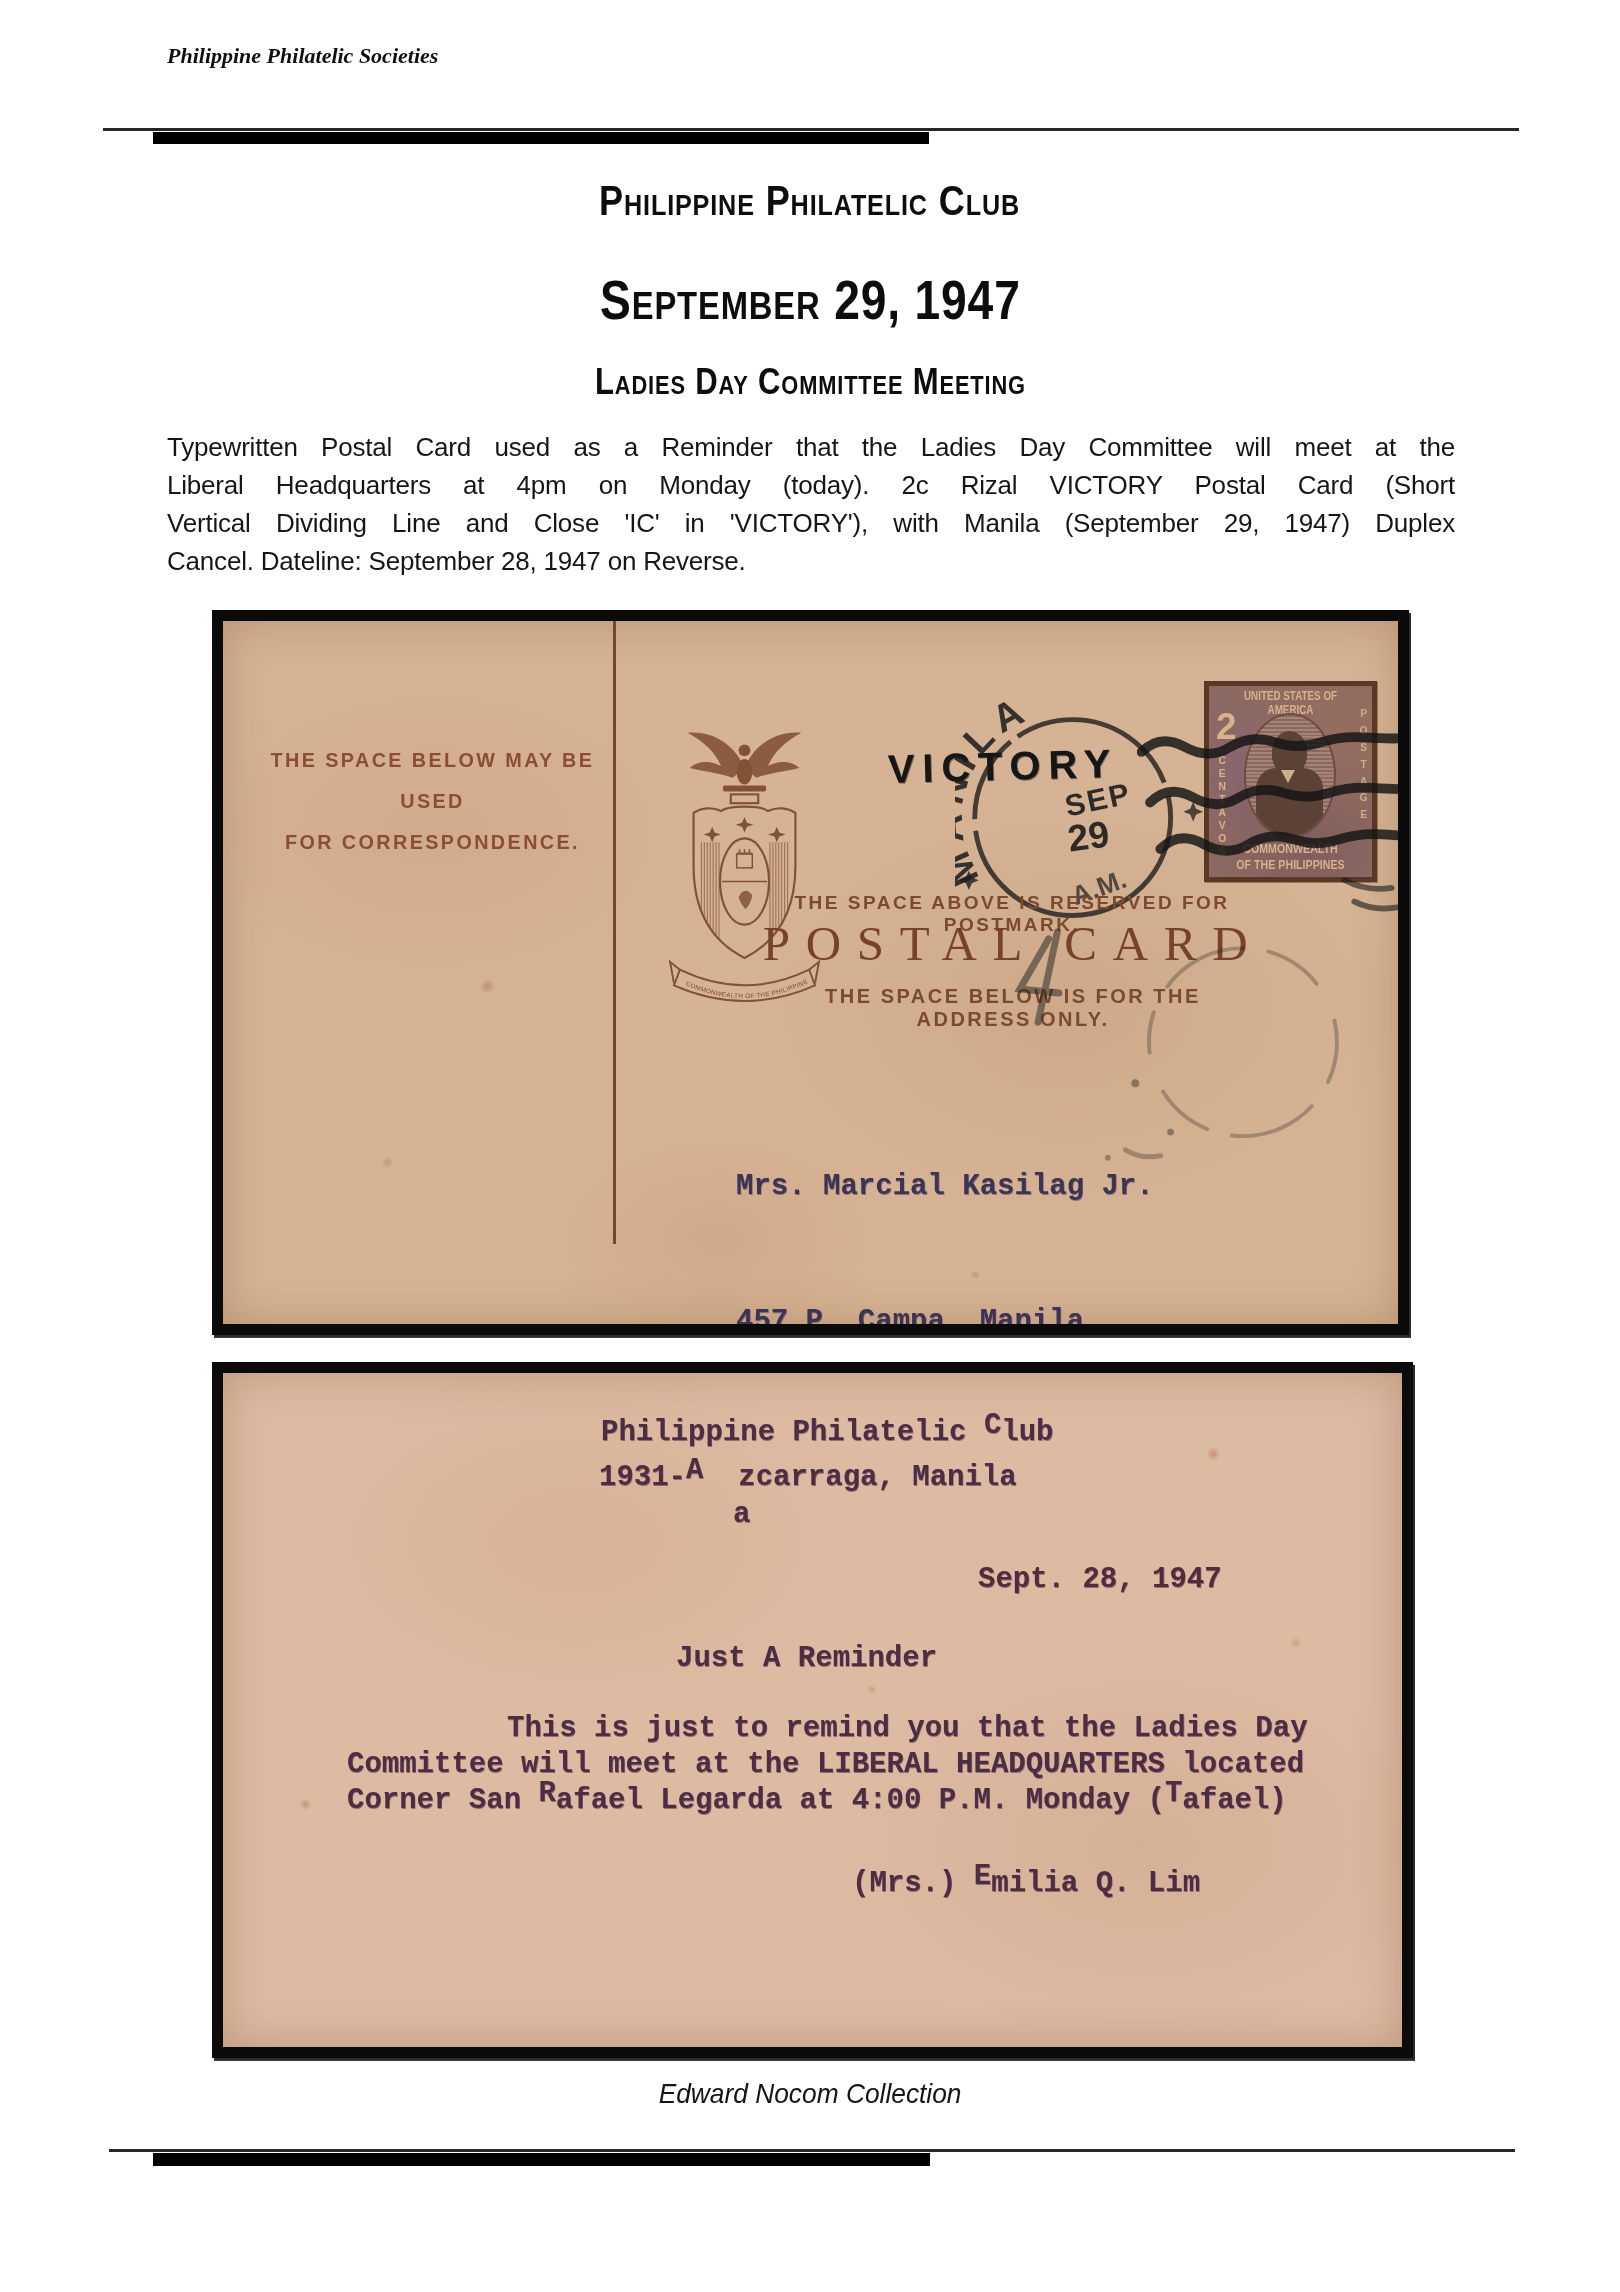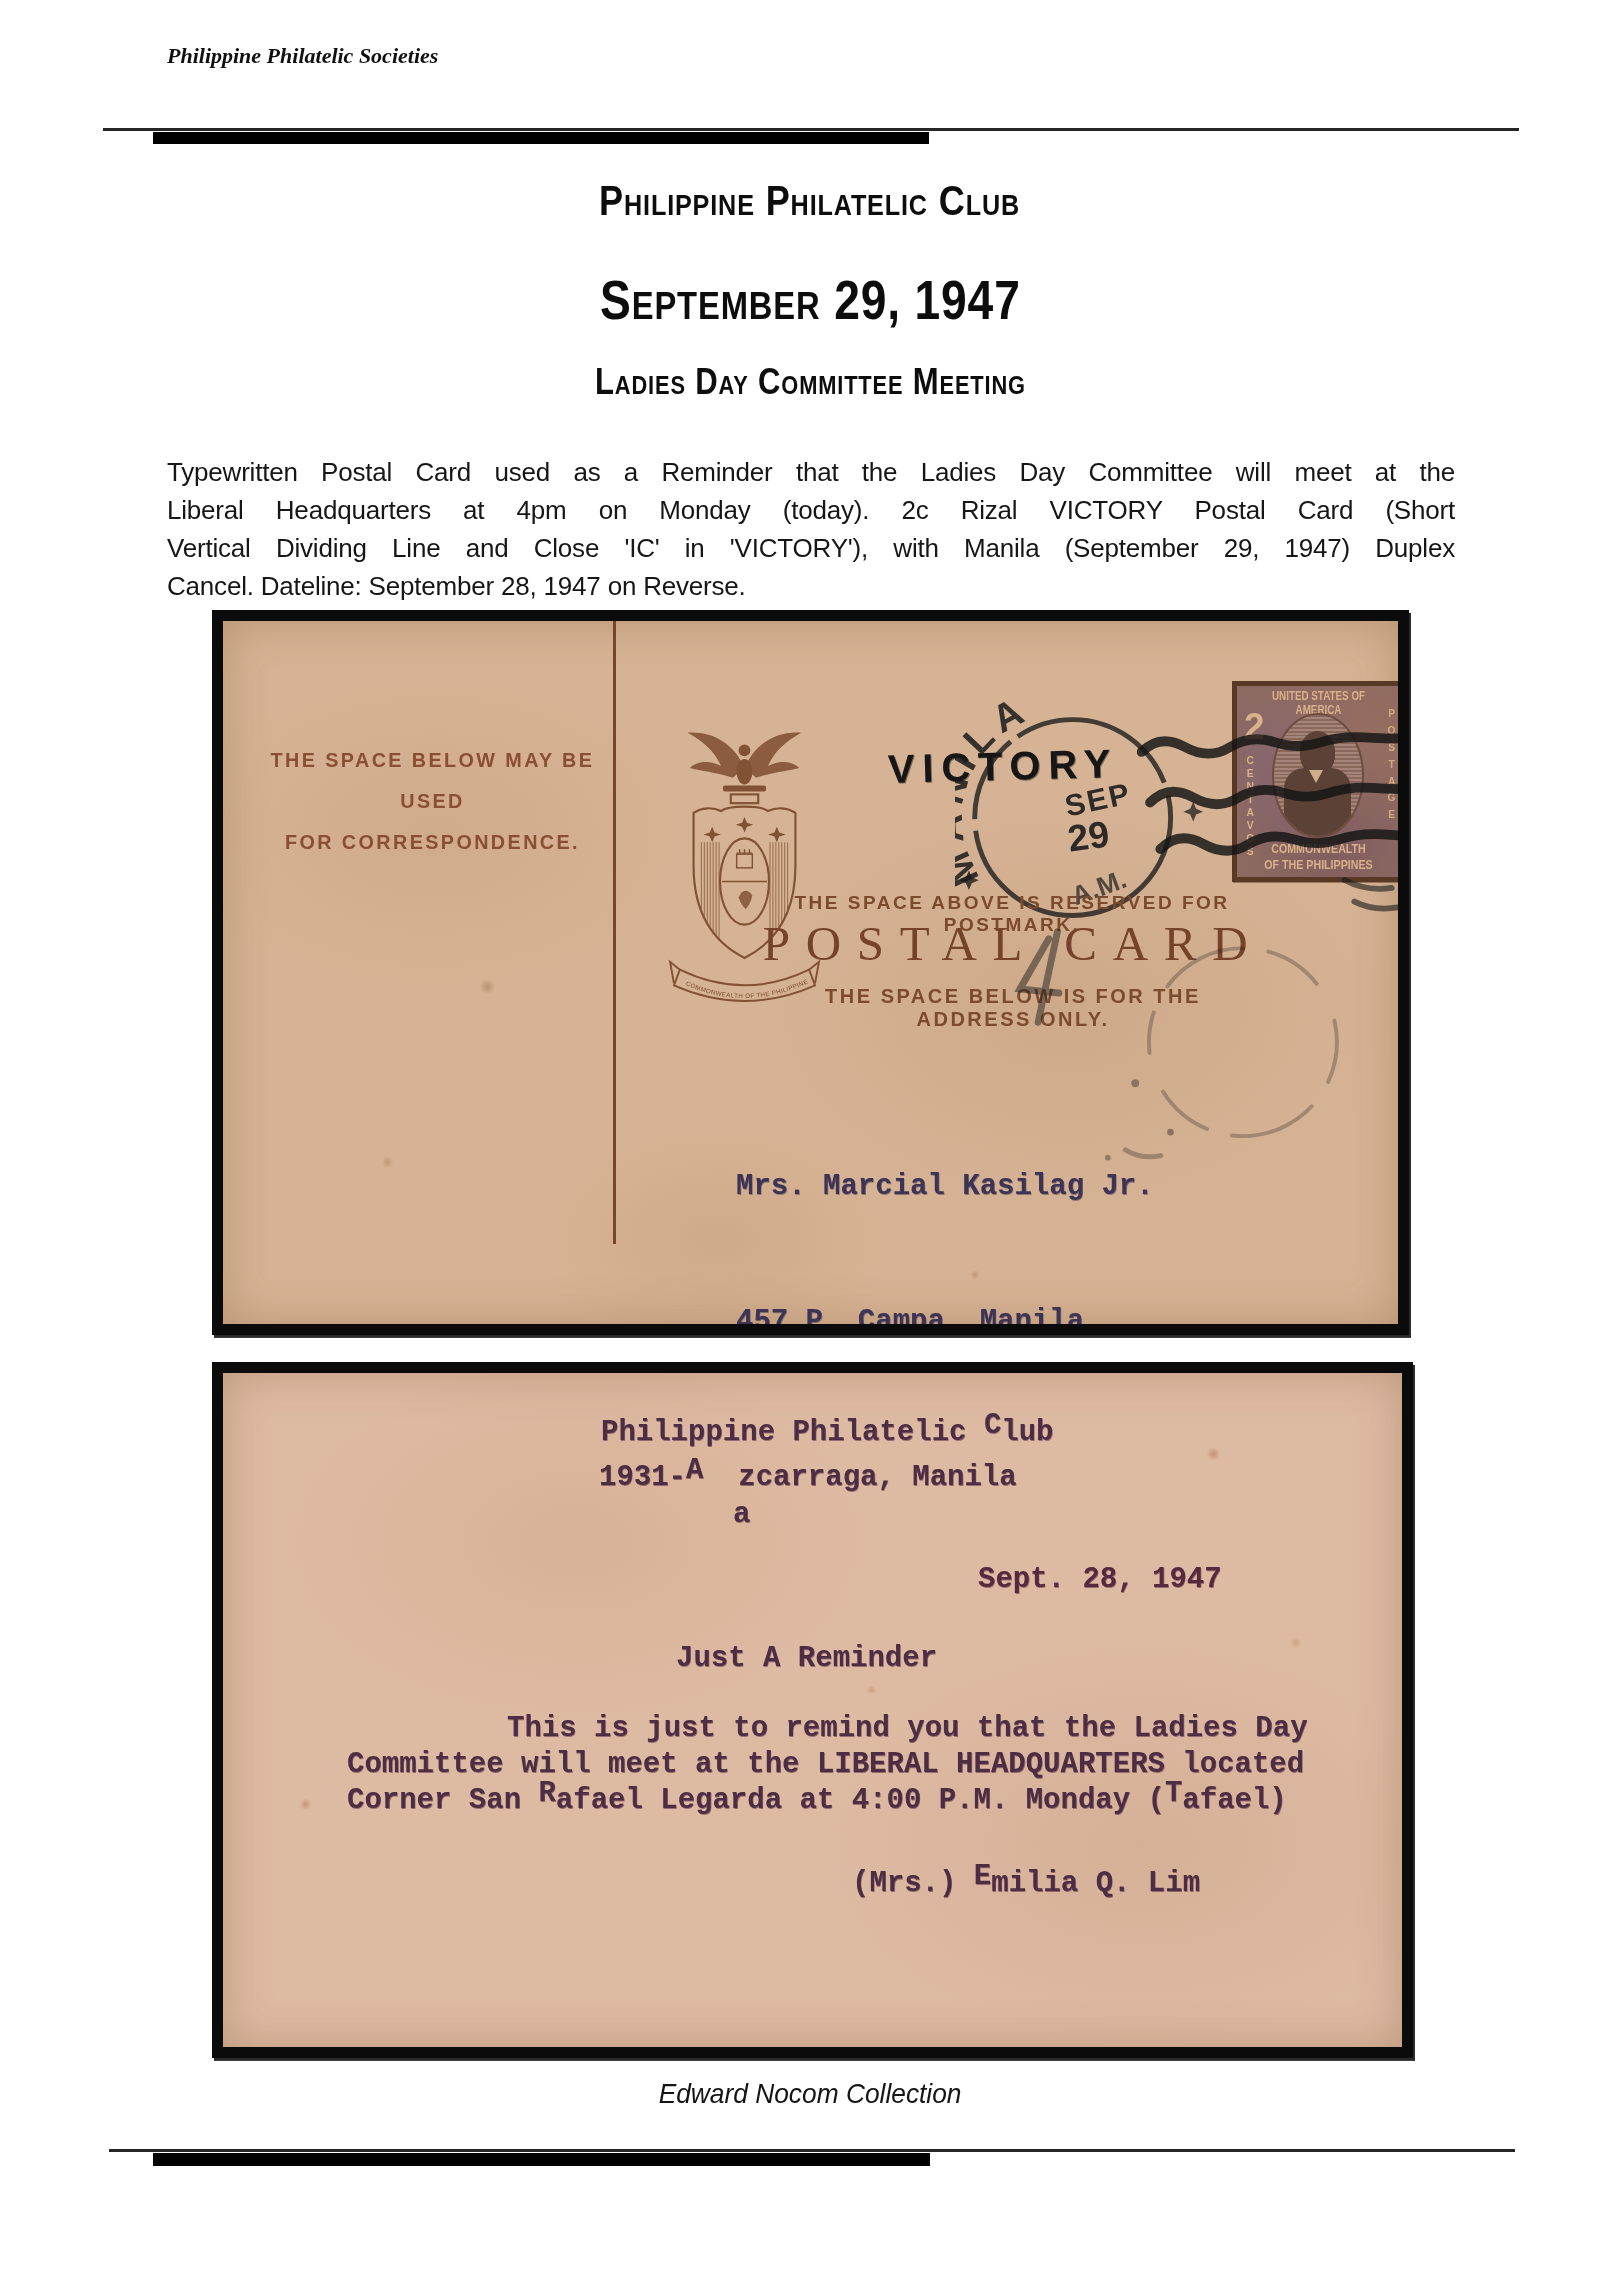--- a/index.html
+++ b/index.html
@@ -21,21 +21,21 @@
   .hdr-thick { left:153px; top:132px; width:776px; height:11.8px; }
   .ftr-thin  { left:109px; top:2149px; width:1406px; }
   .ftr-thick { left:153px; top:2153px; width:777px; height:12.7px; }
 
   .sc-title { left:0; right:0; text-align:center; font-weight:bold; font-variant:small-caps; color:#0d0d0d; }
   .sc-title > span { display:inline-block; transform:scaleX(.84); letter-spacing:1px; }
   .t1 { top:176px; font-size:43px; }
   .t2 { top:268px; font-size:55px; }
   .t3 { top:361px; font-size:37px; }
 
-  .para { left:167px; top:453px; width:1288px; font-size:26px; line-height:38px; color:#161616; letter-spacing:-0.2px; }
+  .para { left:167px; top:428px; width:1288px; font-size:26px; line-height:38px; color:#161616; letter-spacing:-0.2px; }
   .jline { text-align:justify; text-align-last:justify; }
   .jlast { text-align:left; }
 
   .caption { left:0; right:0; top:2078px; text-align:center; font-style:italic; font-size:28px; color:#151515; }
   .caption > span { display:inline-block; transform:scaleX(.94); }
 
   
   .card { border:11.8px solid #0b0b0b; box-shadow:2px 2.9px 0 #2b2b2b; }
   .card-inner { position:absolute; inset:0; overflow:hidden;
     box-shadow:inset 0 0 45px rgba(104,66,34,.28); }
@@ -93,21 +93,21 @@
   .l-body3   { left:124px; top:411px; }
   .l-sign    { left:629px; top:494px; }
 
   
   .stamp { left:981px; top:60px; width:173px; height:201px;
     border:5.9px solid #5a3826; background-color:#8d6a60;
     background-image:
       radial-gradient(circle at 30% 42%, rgba(125,92,135,.40), transparent 55%),
       radial-gradient(circle at 72% 28%, rgba(160,115,95,.45), transparent 55%),
       radial-gradient(circle at 60% 80%, rgba(105,70,95,.35), transparent 55%);
-    box-shadow:1px 1px 0 rgba(60,30,10,.4);margin-left:28px; }
+    box-shadow:1px 1px 0 rgba(60,30,10,.4); }
   .stamp-txt { position:absolute; color:#d9b18a; font-weight:bold; }
   .st-country { left:0; right:0; top:2.9px; text-align:center; font-size:12.3px; transform:scaleX(.8); }
   .st-value { left:6.9px; top:19.6px; font-size:37px; }
   .st-unit { left:7.8px; top:69px; writing-mode:vertical-rl; text-orientation:upright; font-size:10.3px; letter-spacing:2px; }
   .st-postage { right:2.9px; top:21.6px; writing-mode:vertical-rl; text-orientation:upright; font-size:10.3px; letter-spacing:5.9px; opacity:.9; }
   .st-b1 { left:0; right:0; bottom:20.6px; text-align:center; font-size:12.7px; transform:scaleX(.84); }
   .st-b2 { left:0; right:0; bottom:4.9px; text-align:center; font-size:12.7px; transform:scaleX(.84); }
   .st-oval { position:absolute; left:35px; top:27.4px; width:92px; height:125px; border-radius:50%;
     border:2.9px solid #6e4c3e; overflow:hidden;
     background:repeating-linear-gradient(0deg,#a3837a 0 2px,#8a685c 2px 3.9px); }

